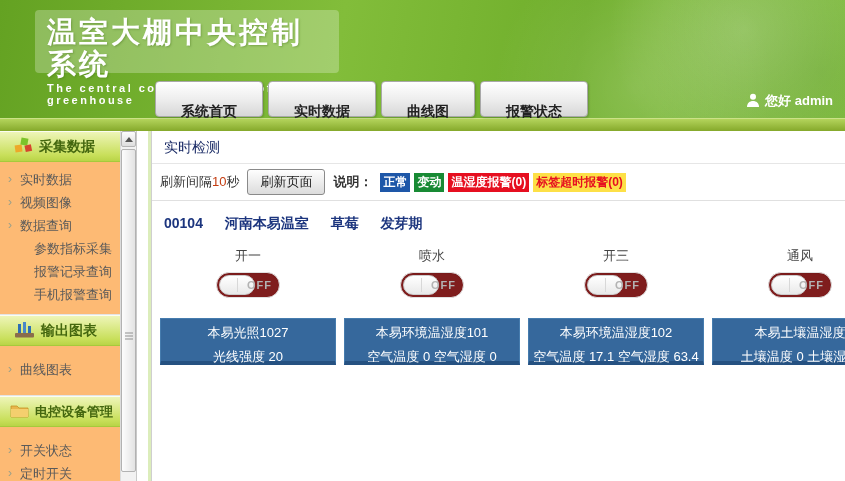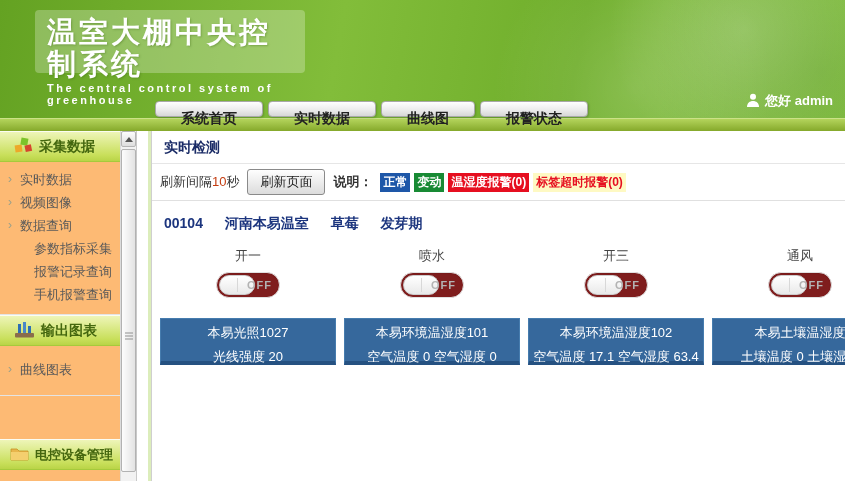--- a/index.html
+++ b/index.html
@@ -9,29 +9,29 @@
   
   .header {
     position:relative; height:118px;
     background:
       radial-gradient(circle at 88% 25%, rgba(255,255,255,0.22), transparent 18%),
       radial-gradient(circle at 75% 75%, rgba(255,255,255,0.14), transparent 22%),
       radial-gradient(circle at 97% 60%, rgba(60,120,20,0.25), transparent 20%),
       linear-gradient(100deg,#64a222 0%, #82bd3a 40%, #6fae2b 68%, #8cc74a 100%);
   }
   .title-box {
-    position:absolute; left:35px; top:10px; width:270px; height:63px;
+    position:absolute; left:35px; top:10px; width:304px; height:63px;
     background:rgba(255,255,255,0.26); border-radius:4px; padding:6px 10px 0 12px;
   }
   .main-title { color:#fff; font-size:29px; font-weight:bold; letter-spacing:3px; text-shadow:1px 1px 2px rgba(60,100,20,0.35); line-height:32px; }
   .sub-title { color:#fdfdfd; font-size:11px; font-weight:bold; letter-spacing:2.5px; margin-top:2px; }
 
   .nav-tabs { position:absolute; left:155px; bottom:1px; display:flex; gap:5px; }
   .tab {
-    height:16px; line-height:26px; padding:3px 25px; font-size:14px; font-weight:bold; color:#222;
+    height:36px; line-height:26px; padding:16px 25px; font-size:14px; font-weight:bold; color:#222;
     background:linear-gradient(#ffffff,#ececec 55%,#d7d7d7); border:1px solid #a8a8a8;
     border-radius:4px; box-shadow:1px 1px 2px rgba(0,0,0,0.18); cursor:pointer; white-space:nowrap;text-align:center;
   }
   .user-box { position:absolute; right:12px; bottom:8px; display:flex; align-items:center; gap:5px; color:#fff; font-weight:bold; font-size:13px; }
 
   .green-bar { height:13px; background:linear-gradient(#b4d45c,#85a92b); border-top:1px solid #cbe287; }
 
   
   .body-row { display:flex; height:350px; }
 
@@ -62,21 +62,21 @@
     background:linear-gradient(90deg,#fdfdfd,#e3e3e3); border:1px solid #b2b2b2; border-radius:2px; cursor:pointer;
   }
   .scroll-grip { position:absolute; top:58%; left:50%; transform:translate(-50%,-50%); width:8px; }
   .scroll-grip i { display:block; height:1px; background:#8f8f8f; margin:2px 0; }
 
   
   .content { flex:1; margin-left:11px; border-left:3px solid #dcedbb; background:#fff; overflow:hidden; }
   .content-inner { border-left:1px solid #cfcfcf; height:100%; }
 
   .title-row { padding:8px 12px 6px; border-bottom:1px solid #e6e6e6; }
-  .section-title { color:#1a2b66; font-size:14px; font-weight:bold; }
+  .section-title { color:#1a2b66; font-size:14px; font-weight:normal; }
 
   .refresh-row { display:flex; align-items:center; gap:8px; padding:5px 8px; border-bottom:1px solid #e0e0e0; color:#333; }
   .interval-num { color:#c43c10; }
   .refresh-btn {
     padding:3px 12px; font-size:13px; color:#222; cursor:pointer;
     background:linear-gradient(#fefefe,#dcdcdc); border:1px solid #8a8a8a; border-radius:3px;
     font-family:"Liberation Sans","DejaVu Sans",sans-serif;
   }
   .legend-label { font-weight:bold; }
   .legend { display:flex; gap:4px; align-items:center; }
@@ -165,21 +165,21 @@
           </svg>
         </span>
         <span>输出图表</span>
       </div>
       <div class="side-items" style="padding:12px 0 14px 0;">
         <div class="side-item lvl1">曲线图表</div>
       </div>
     </div>
 
     <div class="side-section">
-      <div class="side-header" style="font-size:13px; padding-left:10px;margin-top:43px;">
+      <div class="side-header" style="font-size:13px; padding-left:10px;">
         <span>
           <svg width="19" height="15" viewBox="0 0 19 15">
             <path d="M1 3 h6 l2 2 h9 v9 h-17 z" fill="#e8b64c" stroke="#c79326" stroke-width="0.8"></path>
             <path d="M1 6 h17 v8 h-17 z" fill="#f4cf6e"></path>
           </svg>
         </span>
         <span>电控设备管理</span>
       </div>
       <div class="side-items" style="padding-top:12px;">
         <div class="side-item lvl1">开关状态</div>
@@ -210,21 +210,21 @@
       <div class="refresh-row">
         <span>
           <span>刷新间隔</span><span class="interval-num">10</span><span>秒</span>
         </span>
         <button class="refresh-btn">刷新页面</button>
         <span class="legend-label">说明：</span>
         <span class="legend">
           <span class="chip" style="background: rgb(30, 87, 168); color: rgb(255, 255, 255);">正常</span>
           <span class="chip" style="background: rgb(24, 138, 52); color: rgb(255, 255, 255);">变动</span>
           <span class="chip" style="background: rgb(230, 15, 32); color: rgb(255, 255, 255);">温湿度报警(0)</span>
-          <span class="chip" style="background: #fef9c3; color: rgb(230, 15, 32); text-align: right;">标签超时报警(0)</span>
+          <span class="chip" style="background: #fde047; color: rgb(230, 15, 32); text-align: right;">标签超时报警(0)</span>
         </span>
       </div>
 
       <div class="gh-row">
         <span>00104</span>
         <span>河南本易温室</span>
         <span>草莓</span>
         <span>发芽期</span>
       </div>
 

